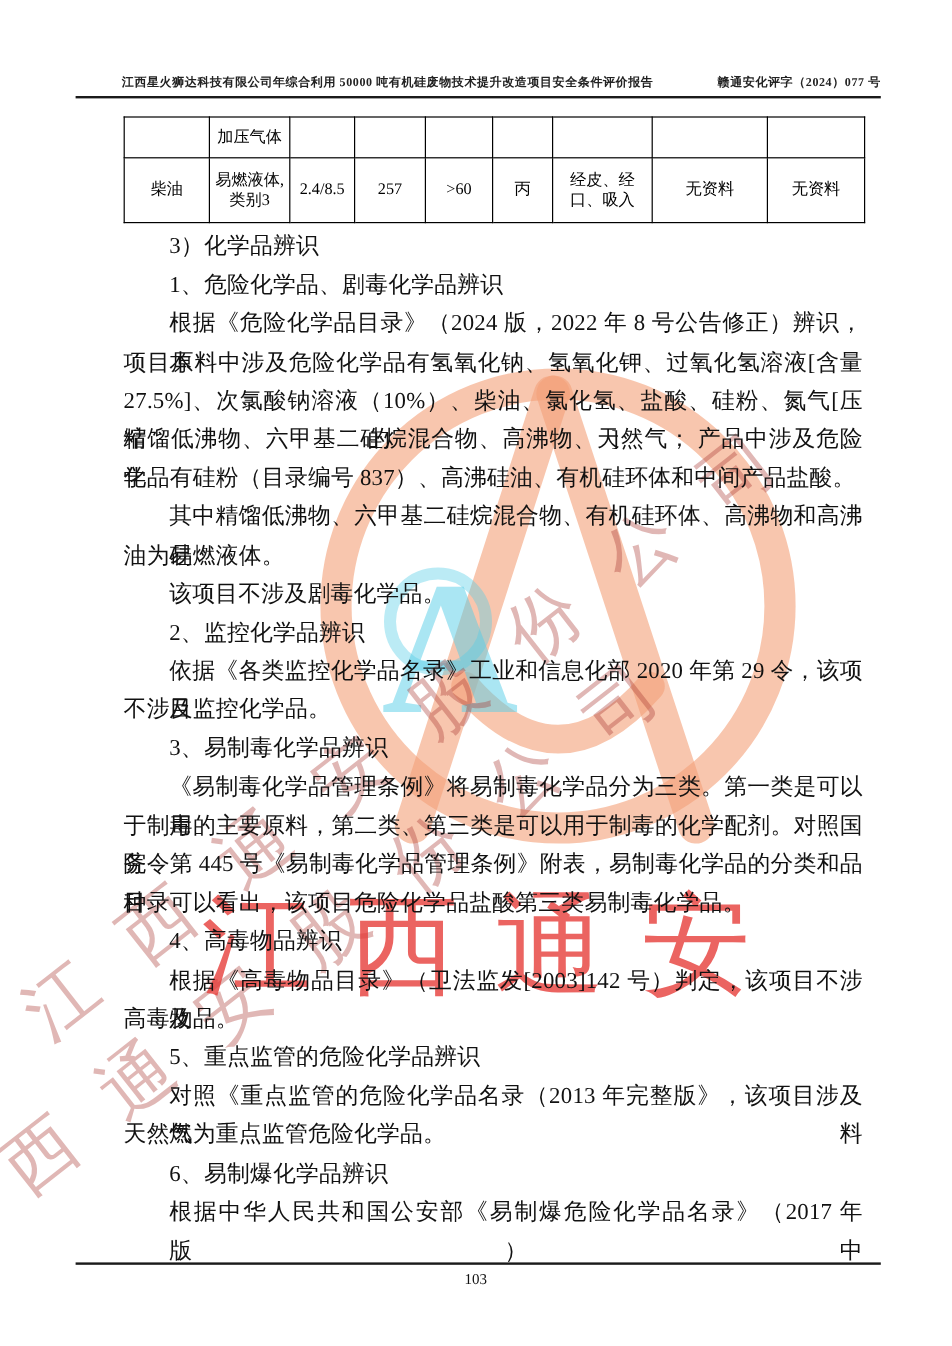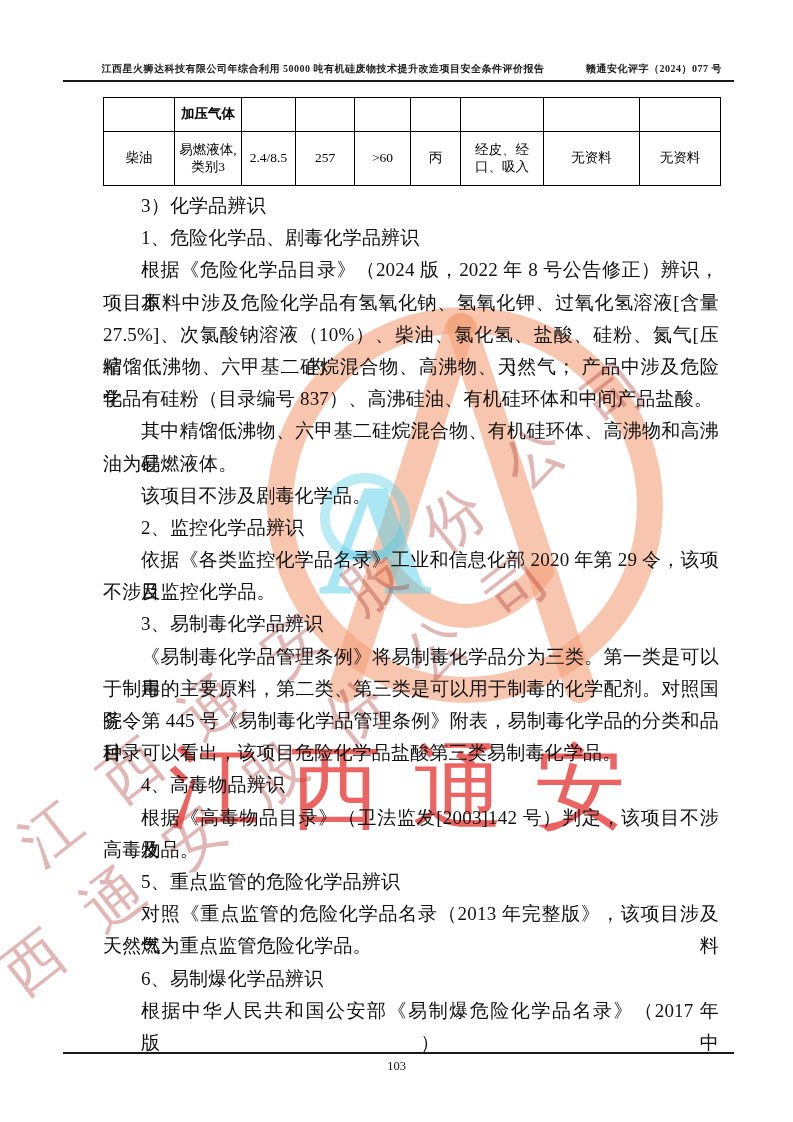--- a/index.html
+++ b/index.html
@@ -27,37 +27,37 @@
   }
 
   
   .content { position:absolute; inset:0; z-index:2; }
 
   .hdr-left {
     position:absolute; left:63px; top:62px; width:520px; font-size:10px;
     font-weight:bold; letter-spacing:0.5px; color:#222;text-align:center;
   }
   .hdr-right {
-    position:absolute; right:71px; top:62px; font-size:10px; font-weight:bold;
+    position:absolute; right:59px; top:62px; font-size:10px; font-weight:bold;
     letter-spacing:0.5px; color:#222;
   }
   .hdr-rule {
     position:absolute; left:63px; top:80px; width:671px; height:0;
     border-top:2px solid #1a1a1a;
   }
 
   table.hz {
     position:absolute; left:103px; top:97px; border-collapse:collapse;
     table-layout:fixed; font-size:13.5px; color:#000;
   }
   table.hz td {
     border:1.4px solid #000; text-align:center; vertical-align:middle;
     padding:1px 2px; line-height:1.25; word-break:break-all; overflow:hidden;
   }
-  table.hz tr.r0 td { height:31px;font-weight:bold; }
+  table.hz tr.r0 td { height:31px; }
   table.hz tr.r1 td { height:51px; }
 
   .body-text { position:absolute; left:103px; top:190px; width:616px; font-size:19px; }
   .body-text .line {
     height:32.2px; line-height:32.2px; white-space:nowrap; letter-spacing:0.2px;
   }
   .body-text .line.indent { padding-left:38px; }
   .body-text .line.fill {
     white-space:normal; text-align:justify; text-align-last:justify;
   }

